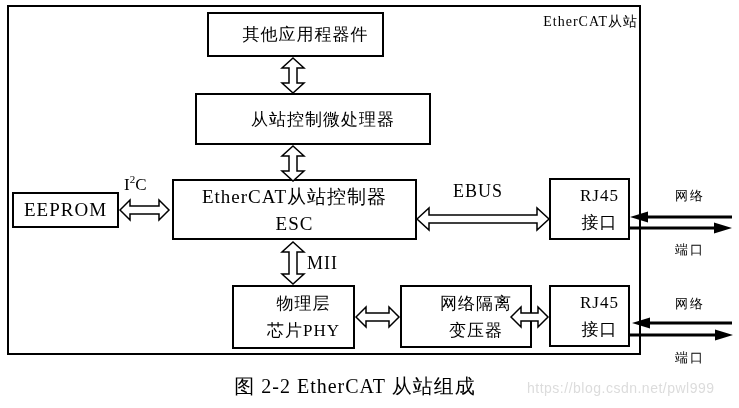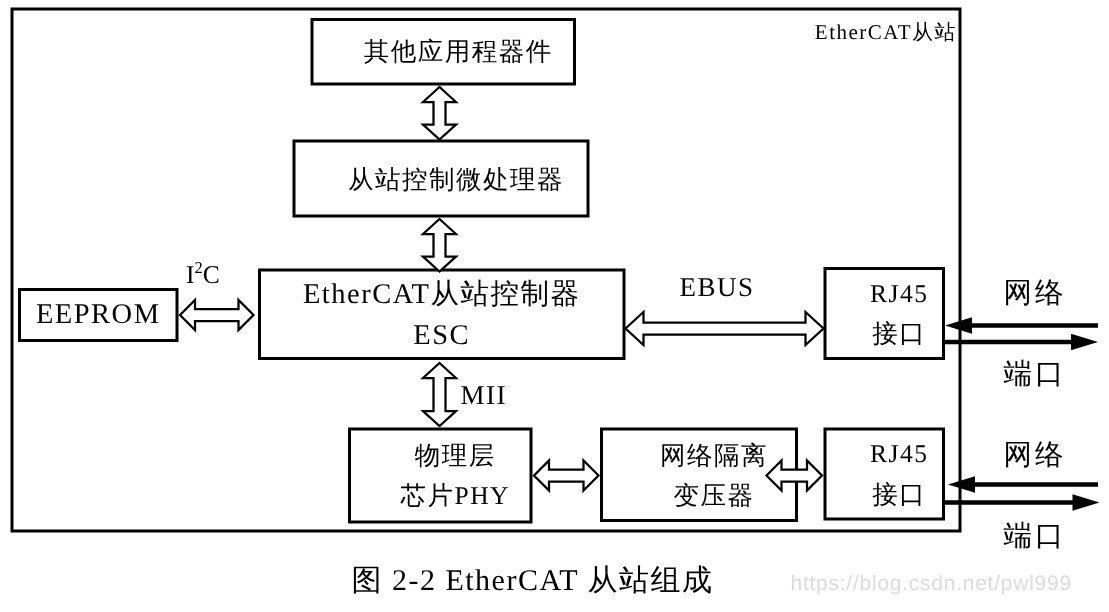--- a/index.html
+++ b/index.html
@@ -33,21 +33,21 @@
     left: 420px; top: 13px; width: 218px;
     text-align: right; font-size: 14px; letter-spacing: 1px;
   }
   .bus-label { font-size: 18px; letter-spacing: 1px; }
   .i2c-label { left: 124px; top: 173px; font-size: 17px; }
   .i2c-label sup { font-size: 11px; }
   .ebus-label { left: 453px; top: 181px; }
   .mii-label  { left: 307px; top: 253px; }
   .port-label {
     width: 74px; text-align: center;
-    font-size: 19px; line-height: 27px; letter-spacing: 2px;
+    font-size: 13px; line-height: 27px; letter-spacing: 2px;
     white-space: pre-line;
   }
   .port-label-top    { left: 653px; top: 155px; }
   .port-label-bottom { left: 653px; top: 263px; }
   .caption {
     left: 155px; top: 373px; width: 400px;
     text-align: center; font-size: 20px; letter-spacing: 1px;
   }
   .watermark {
     left: 527px; top: 380px;
@@ -65,21 +65,21 @@
 <div class="stage">
 
   <div class="abs outer-box"></div>
 
   <div class="abs diagram-title">EtherCAT从站</div>
 
   <div class="abs node f17" style="left:207px;top:12px;width:177px;height:45px;">
     <span>其他应用程器件</span>
   </div>
 
-  <div class="abs node f17" style="left:195px;top:93px;width:198px;height:52px;">
+  <div class="abs node f17" style="left:195px;top:93px;width:236px;height:52px;">
     <span>从站控制微处理器</span>
   </div>
 
   <div class="abs node f19 lh27" style="left:172px;top:179px;width:245px;height:61px;">
     <span>EtherCAT从站控制器</span>
     <span>ESC</span>
   </div>
 
   <div class="abs node f19" style="left:12px;top:192px;width:107px;height:36px;">
     <span>EEPROM</span>

